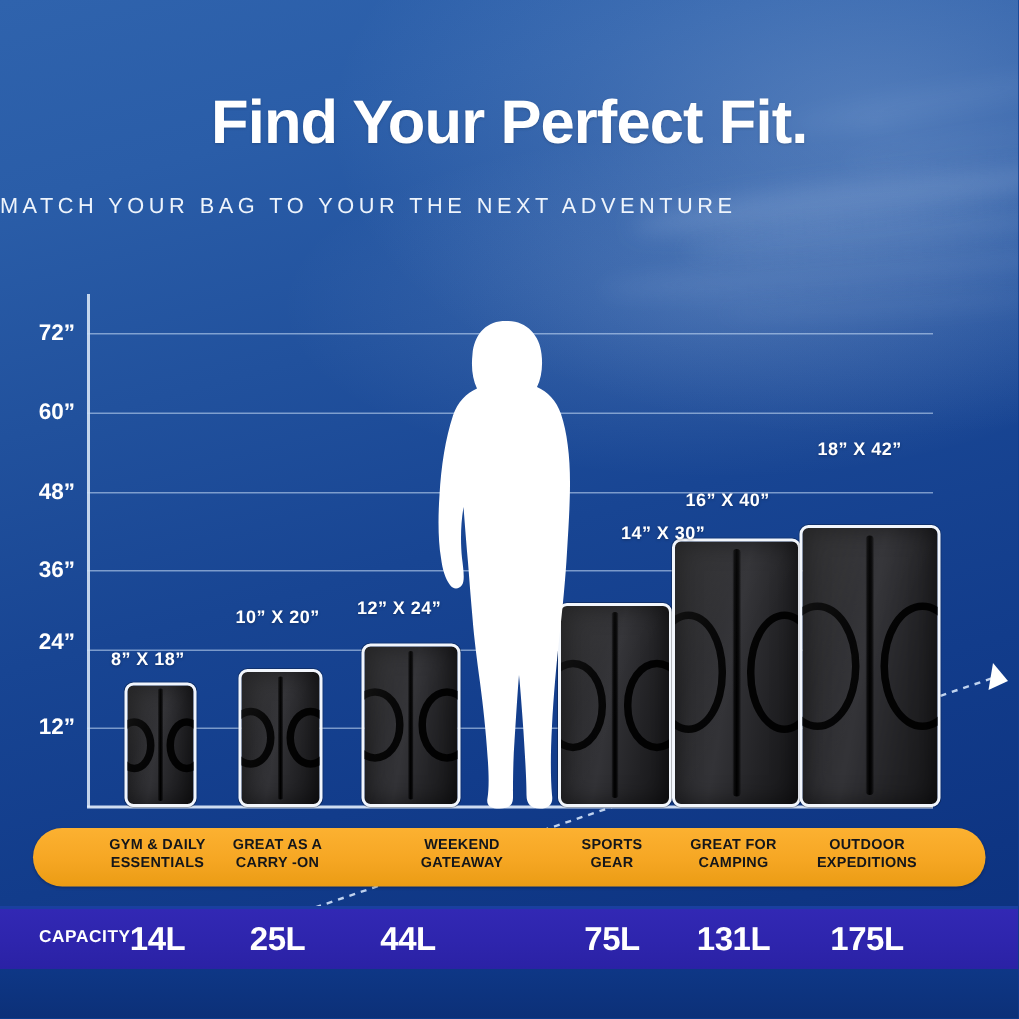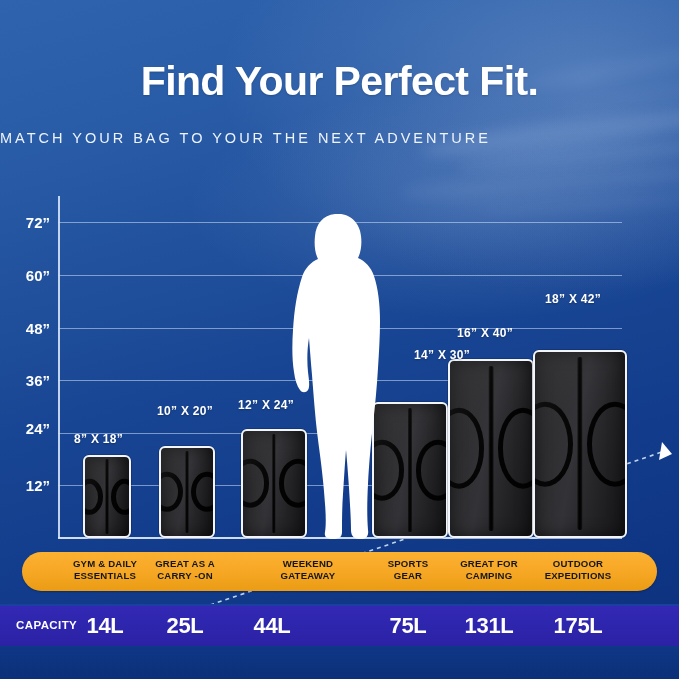--- a/index.html
+++ b/index.html
@@ -96,21 +96,21 @@
     position:absolute;top:6px;color:#14161a;font-size:9.6px;font-weight:bold;
     text-align:center;line-height:12.4px;letter-spacing:.2px;
     transform:translateX(-50%);
   }
   .cap-bar{
     position:absolute;left:0;top:604px;width:679px;height:42px;
     background:linear-gradient(180deg,#3228b4 0%,#2e25ad 50%,#2a21a4 100%);
     border-top:2px solid #1a3fa0;border-bottom:2px solid #1a3fa0;
   }
   .cap-label{
-    position:absolute;left:16px;top:13px;color:#ffffff;
+    position:absolute;left:26px;top:13px;color:#ffffff;
     font-size:11.5px;font-weight:bold;letter-spacing:.4px;
   }
   .cap-val{
     position:absolute;top:7px;color:#ffffff;font-size:22px;font-weight:bold;
     transform:translateX(-50%);letter-spacing:-.3px;
   }
   .bottom-strip{
     position:absolute;left:0;top:646px;width:679px;height:33px;
     background:linear-gradient(180deg,#0e3786 0%,#0c3078 100%);
   }

